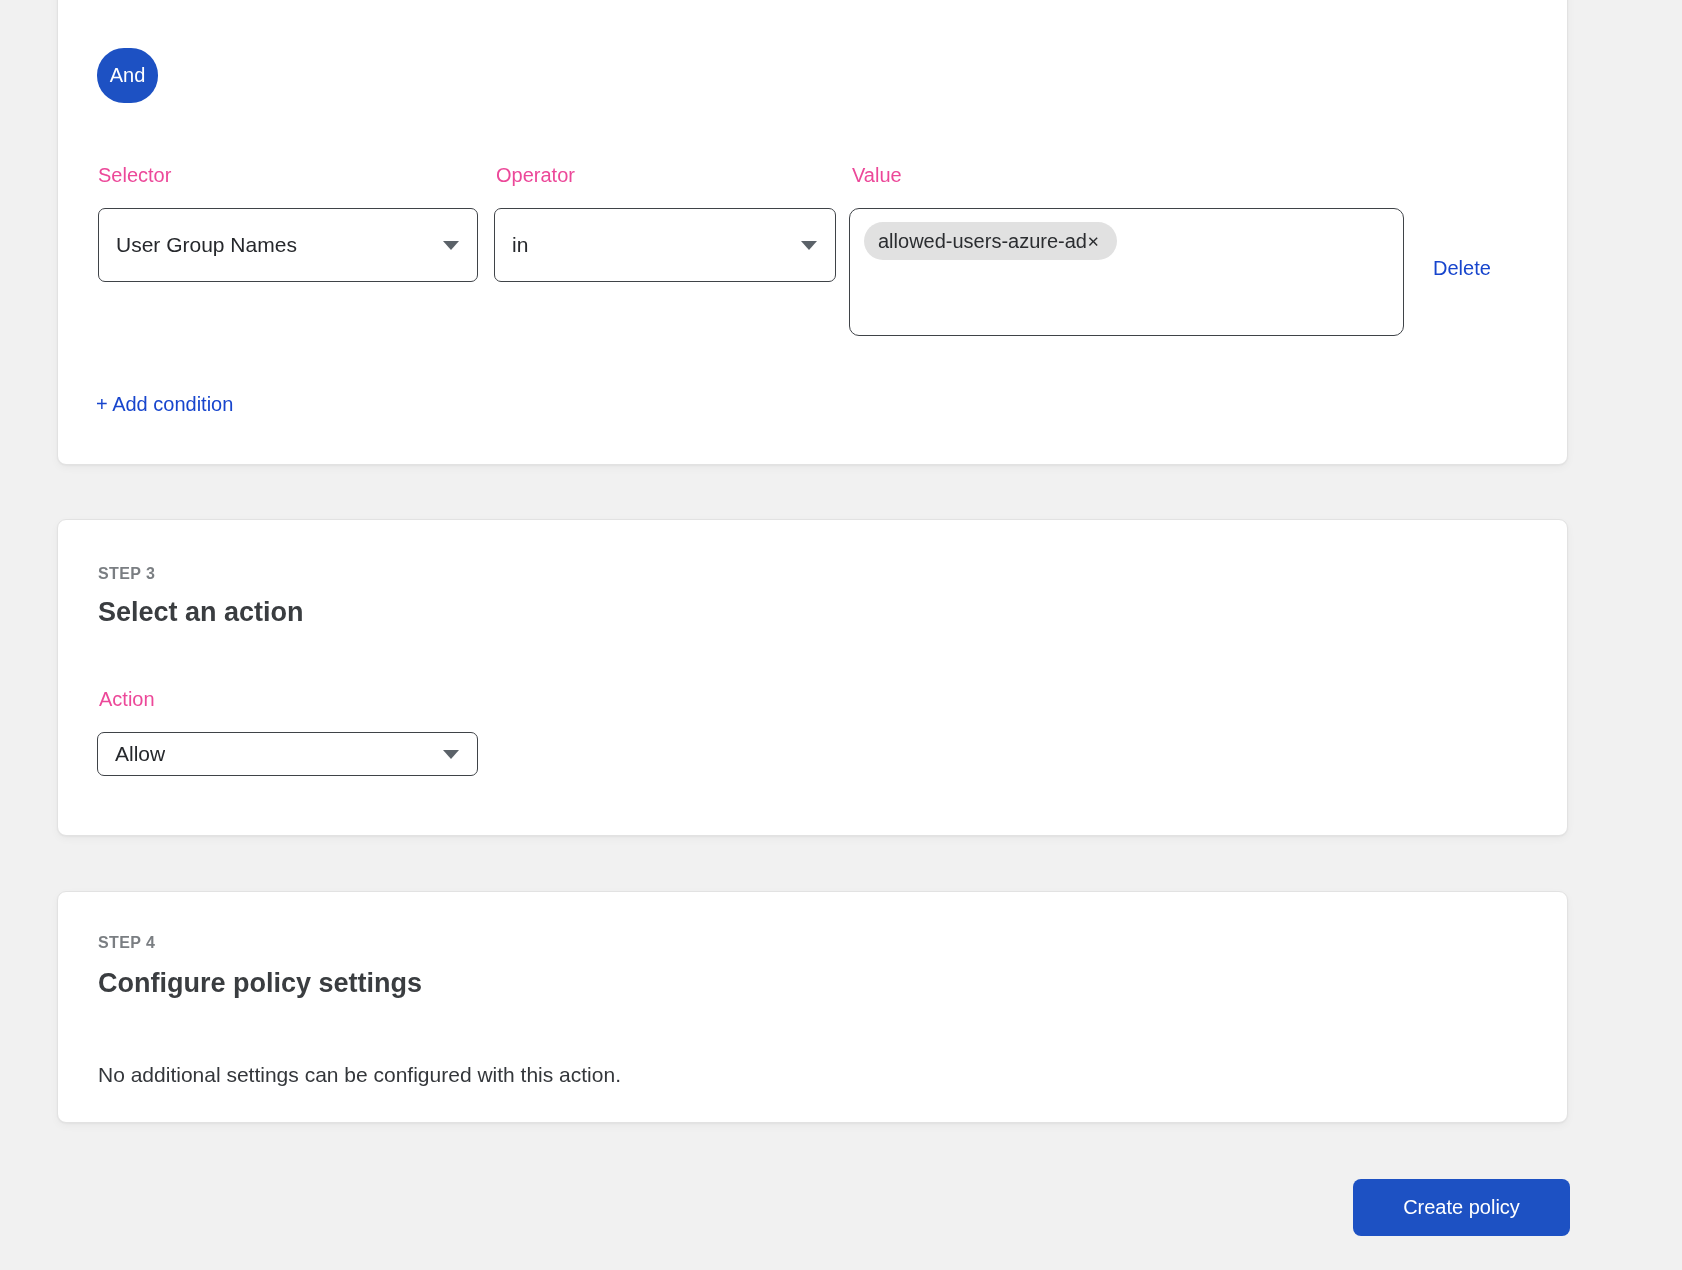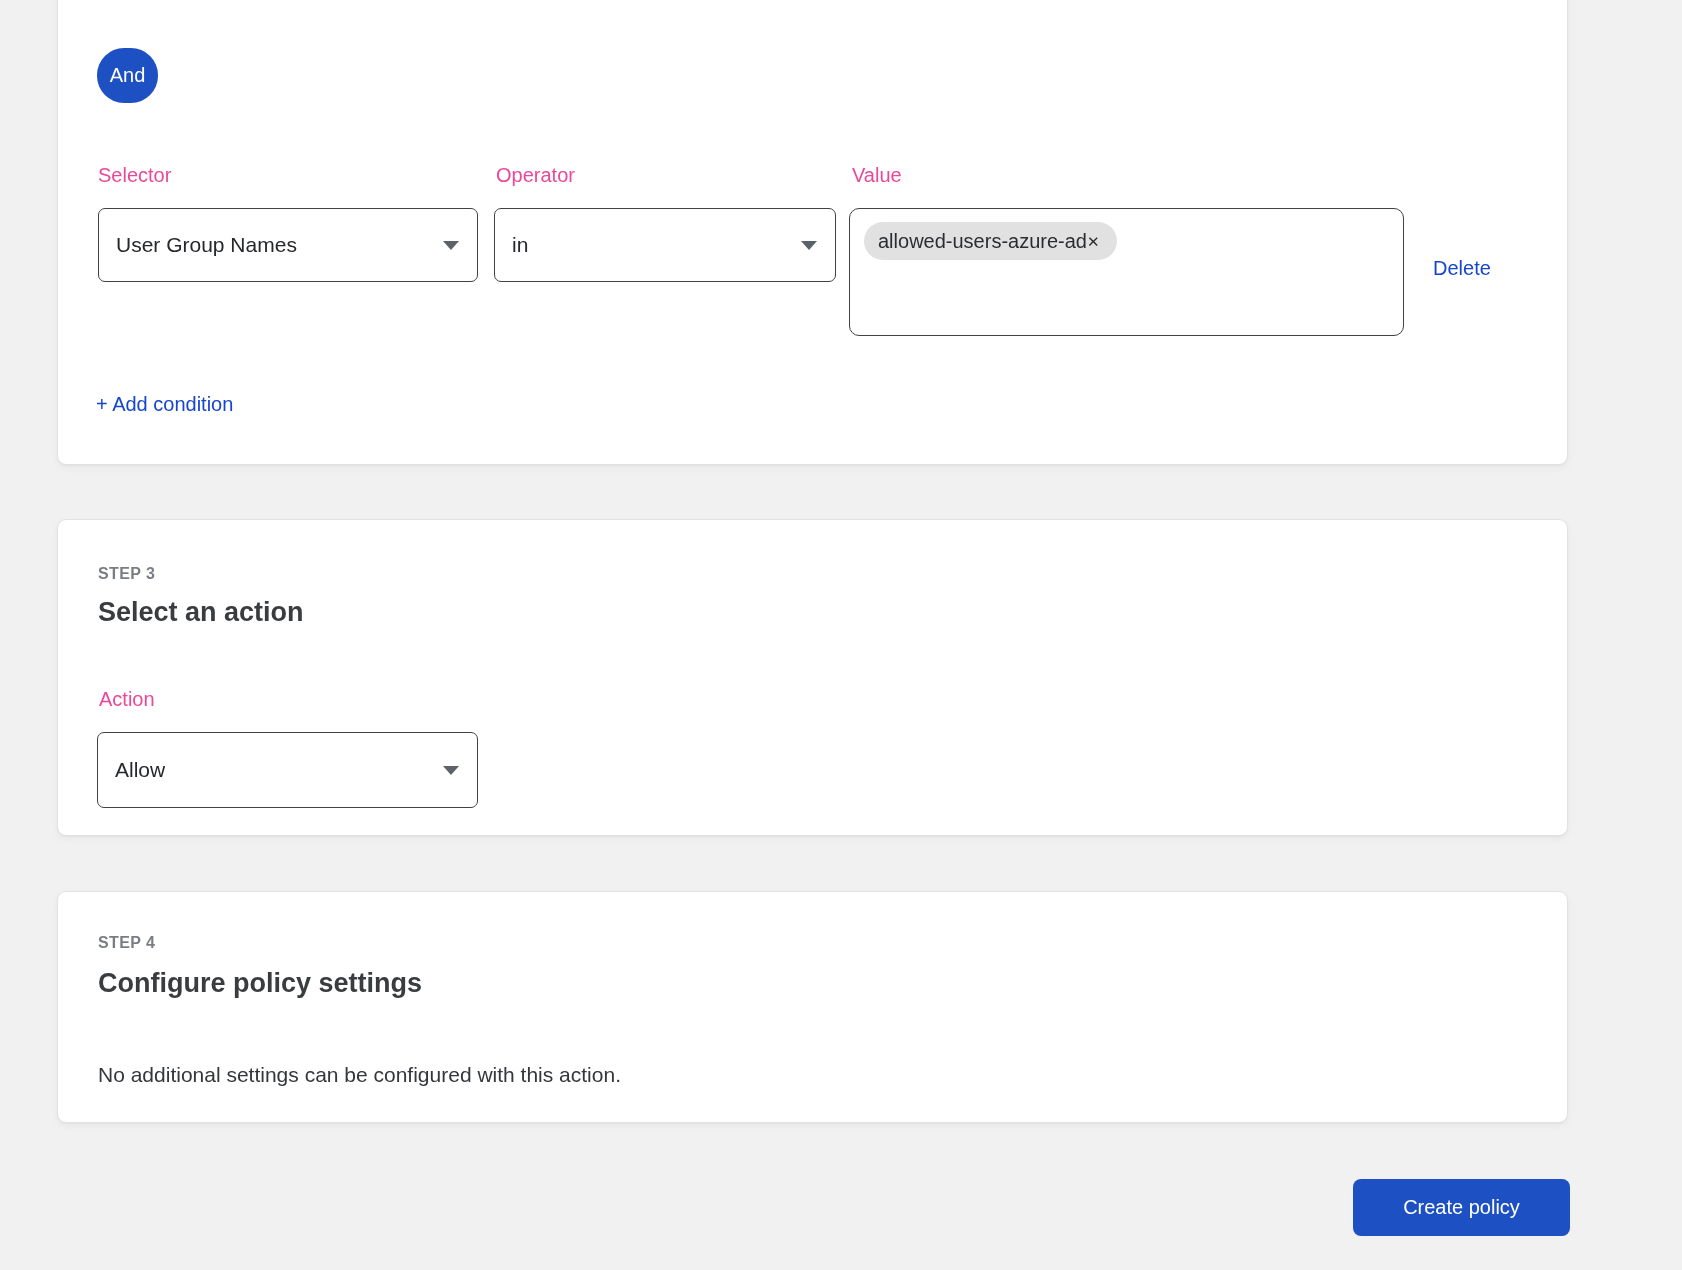--- a/index.html
+++ b/index.html
@@ -182,21 +182,21 @@
     <a class="link link-delete">Delete</a>
 
     <a class="link link-add-condition">+ Add condition</a>
   </section>
 
   <section class="card card-step3">
     <div class="step-label" style="top:45px;">STEP 3</div>
     <h2 class="step-title" style="top:76px; margin:0;">Select an action</h2>
 
     <div class="field-label" style="left:41px; top:168px;">Action</div>
-    <div class="select-box" style="left:39px; top:212px; width:381px; height:76px;">
+    <div class="select-box" style="left:39px; top:212px; width:381px; height:44px;">
       <span class="select-value">Allow</span>
       <span class="caret"></span>
     </div>
   </section>
 
   <section class="card card-step4">
     <div class="step-label" style="top:42px;">STEP 4</div>
     <h2 class="step-title" style="top:75px; margin:0;">Configure policy settings</h2>
     <p class="step-body" style="top:169px; margin:0;">No additional settings can be configured with this action.</p>
   </section>

